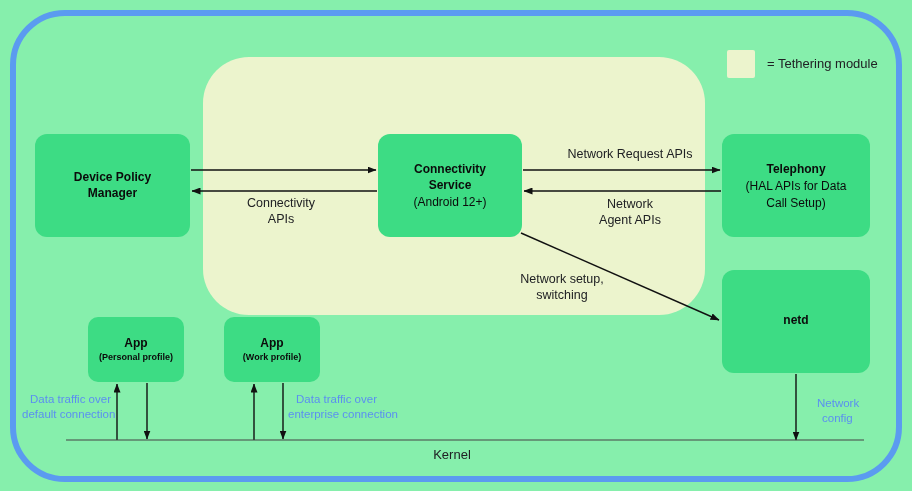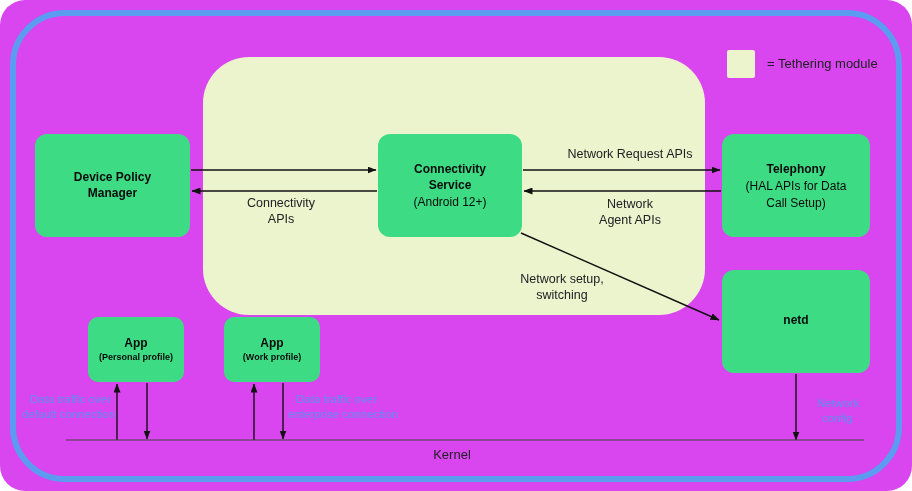--- a/index.html
+++ b/index.html
@@ -4,24 +4,23 @@
 <style>
   html, body {
     margin: 0;
     padding: 0;
     background: #ffffff;
   }
   #canvas {
     position: relative;
     width: 912px;
     height: 491px;
-    background: #d946ef;
+    background: #86efac;
     font-family: "Liberation Sans", sans-serif;
     overflow: hidden;
-    border-radius: 25px;
   }
   svg.diagram {
     position: absolute;
     left: 0;
     top: 0;
     width: 912px;
     height: 491px;
   }
   .node-label {
     font-family: "Liberation Sans", sans-serif;

